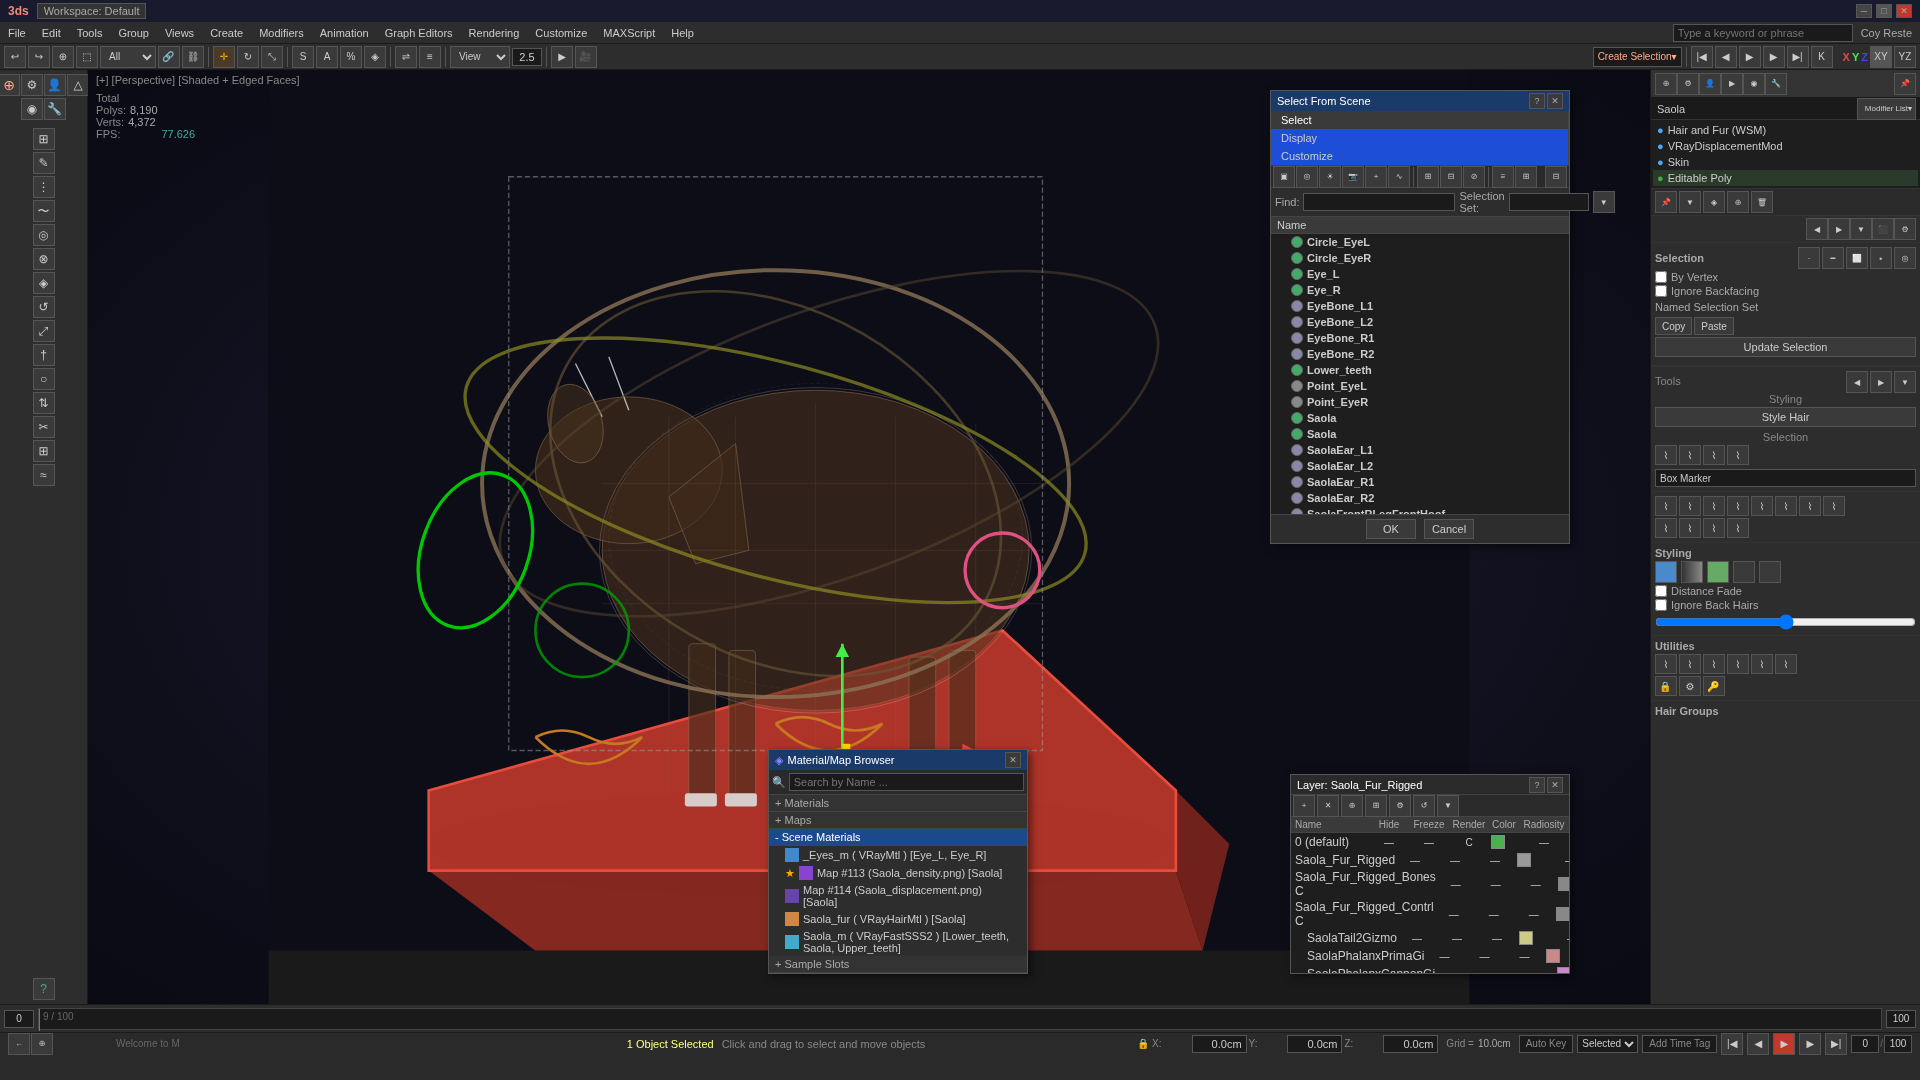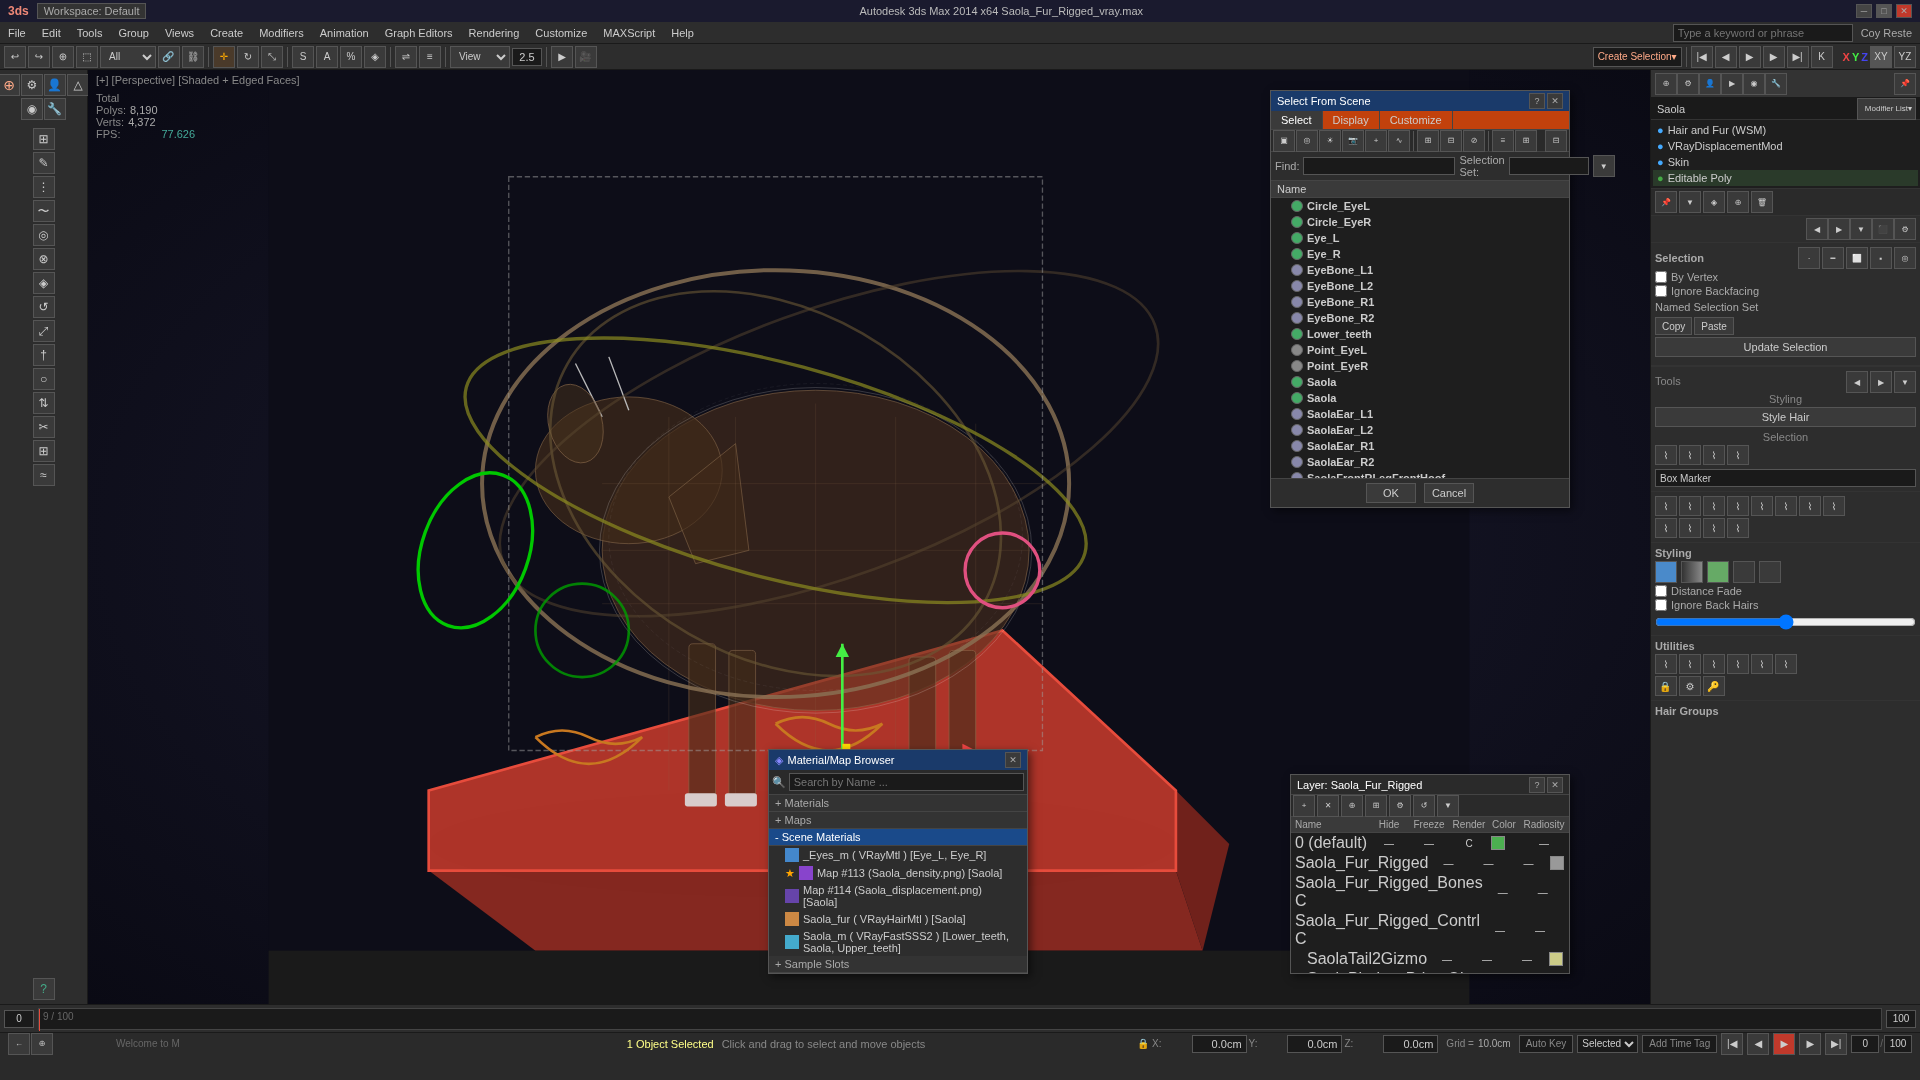--- a/index.html
+++ b/index.html
@@ -38,21 +38,21 @@
     #right-panel { width: 270px; background: #2d2d2d; border-left: 1px solid #1a1a1a; display: flex; flex-direction: column; }
     #right-top { height: 28px; background: #333; display: flex; align-items: center; padding: 0 4px; border-bottom: 1px solid #1a1a1a; }
     #right-content { flex: 1; overflow-y: auto; }
     
     
     #statusbar { height: 22px; background: #2a2a2a; display: flex; align-items: center; padding: 0 8px; border-top: 1px solid #1a1a1a; font-size: 11px; color: #aaa; gap: 8px; }
     
     
     #select-dialog { position: absolute; top: 20px; right: 80px; width: 300px; background: #2d2d2d; border: 1px solid #555; z-index: 100; box-shadow: 3px 3px 8px rgba(0,0,0,0.5); }
     #select-dialog-header { height: 20px; background: #1a3a6a; display: flex; align-items: center; justify-content: space-between; padding: 0 6px; color: #fff; font-size: 11px; }
-    #select-dialog-tabs { display: flex; background: #c2410c; border-bottom: 1px solid #444; }
+    #select-dialog-tabs { display: flex; background: #1d4ed8; border-bottom: 1px solid #444; flex-direction: column; }
     .dialog-tab { padding: 3px 10px; cursor: pointer; font-size: 11px; color: #ccc; border-right: 1px solid #444; }
     .dialog-tab.active { background: #3a3a3a; color: #fff; }
     #select-toolbar { height: 22px; background: #2a2a2a; display: flex; align-items: center; padding: 0 2px; gap: 1px; border-bottom: 1px solid #444; }
     #select-find-row { display: flex; align-items: center; padding: 2px 4px; gap: 4px; background: #2d2d2d; border-bottom: 1px solid #444; }
     #select-find-row label { font-size: 11px; color: #aaa; }
     #select-find-input { height: 18px; background: #1a1a1a; border: 1px solid #555; color: #ccc; font-size: 11px; padding: 0 4px; flex: 1; }
     #select-list-header { background: #3a3a3a; padding: 2px 6px; font-size: 11px; color: #ccc; border-bottom: 1px solid #444; }
     #select-list { height: 280px; overflow-y: auto; background: #1e1e1e; }
     .select-item { padding: 2px 6px 2px 20px; font-size: 11px; color: #ccc; cursor: pointer; display: flex; align-items: center; gap: 4px; font-weight: bold; }
     .select-item .item-icon { width: 12px; height: 12px; border-radius: 50%; border: 1px solid #666; display: inline-block; flex-shrink: 0; }
@@ -72,21 +72,21 @@
     
     
     #layer-dialog { position: absolute; bottom: 30px; right: 80px; width: 280px; background: #2d2d2d; border: 1px solid #555; z-index: 100; box-shadow: 3px 3px 8px rgba(0,0,0,0.5); }
     #layer-dialog-header { height: 20px; background: #2a2a2a; display: flex; align-items: center; justify-content: space-between; padding: 0 6px; color: #fff; font-size: 11px; border-bottom: 1px solid #444; }
     #layer-toolbar { height: 22px; background: #2a2a2a; display: flex; align-items: center; padding: 0 2px; gap: 2px; border-bottom: 1px solid #444; }
     #layer-table-header { display: flex; align-items: center; background: #3a3a3a; border-bottom: 1px solid #444; font-size: 10px; color: #aaa; padding: 1px 0; }
     .layer-col { flex-shrink: 0; text-align: center; padding: 1px 2px; font-size: 10px; }
     .layer-col-name { flex: 1; text-align: left; padding-left: 4px; }
     #layer-list { height: 140px; overflow-y: auto; background: #1e1e1e; }
     .layer-item { display: flex; align-items: center; padding: 1px 0; font-size: 10px; color: #ccc; cursor: pointer; }
-    .layer-item-name { flex: 1; padding-left: 4px; font-size: 16px; }
+    .layer-item-name { flex: 1; padding-left: 4px; font-size: 12px; }
     .layer-indent { padding-left: 12px; }
     .modifier-list { background: #1e1e1e; padding: 2px; }
     .modifier-item { padding: 2px 4px; font-size: 11px; color: #ccc; display: flex; align-items: center; gap: 4px; cursor: pointer; }
     
     
     ::-webkit-scrollbar { width: 8px; height: 8px; }
     ::-webkit-scrollbar-track { background: #1a1a1a; }
     ::-webkit-scrollbar-thumb { background: #555; }
     
     
@@ -116,23 +116,20 @@
     
     #viewport-bg { position: absolute; inset: 0; background: radial-gradient(ellipse at center, #1a1a2e 0%, #0a0a14 100%); }
   </style>
 </head>
 <body>
 
 <div id="titlebar">
   <div id="titlebar-left">
     <span style="color:#e87;font-weight:bold;font-size:12px;">3ds</span>
     <span style="background:#333;border:1px solid #555;padding:1px 6px;cursor:pointer;">Workspace: Default</span>
-  </div>
-  <div id="titlebar-center">
-    <span>Autodesk 3ds Max 2014 x64    Saola_Fur_Rigged_vray.max</span>
   </div>
   <div id="titlebar-right">
     <div class="win-btn">─</div>
     <div class="win-btn max-btn">□</div>
     <div class="win-btn close-btn">✕</div>
   </div>
 </div>
 
 <div id="menubar">
   <div class="menu-item">File</div>

